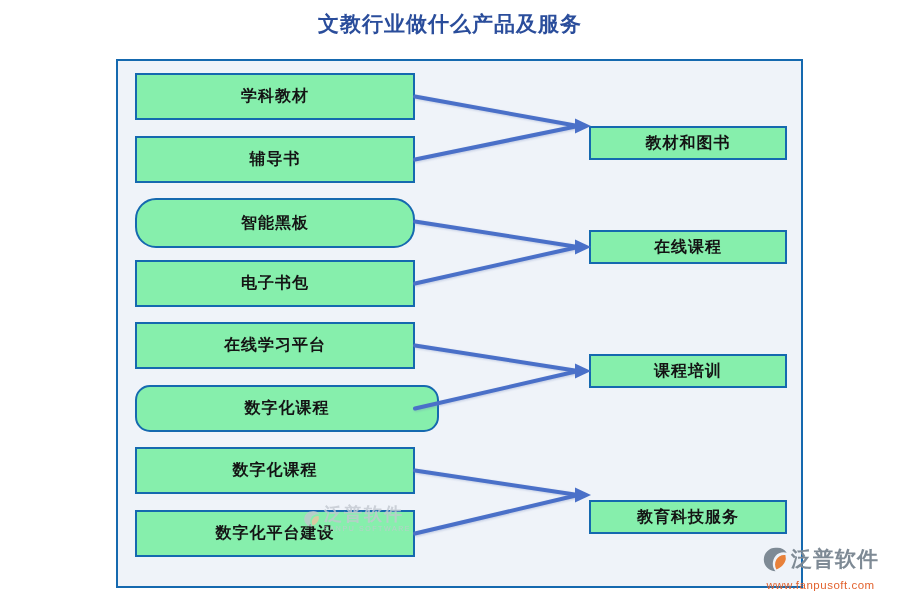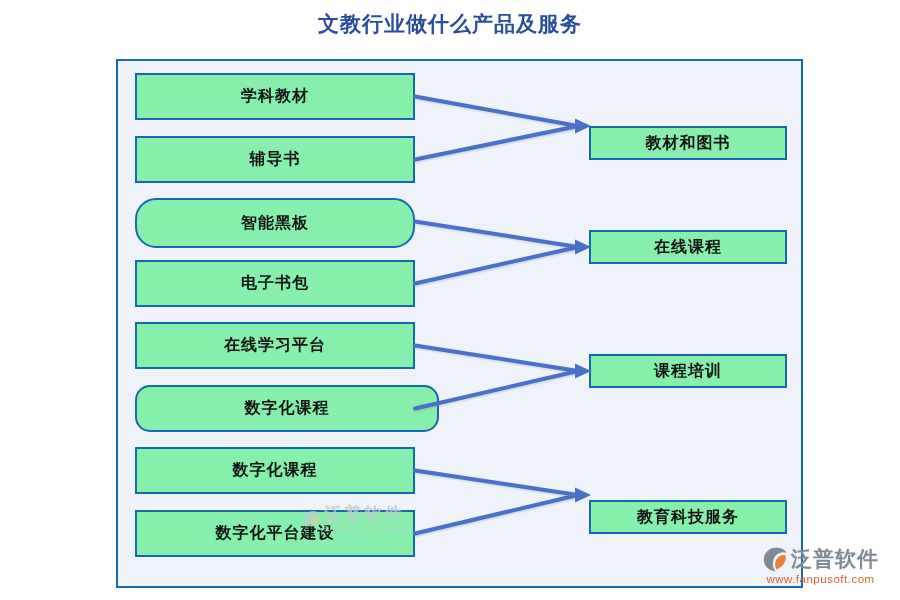--- a/index.html
+++ b/index.html
@@ -30,21 +30,21 @@
     position:absolute;left:303px;top:505px;z-index:4;
     display:flex;align-items:center;gap:3px;opacity:.8;
   }
   .wm-col{display:flex;flex-direction:column;line-height:1;}
   .wm-name{font-size:18px;font-weight:700;color:var(--wm-gray);letter-spacing:2px;}
   .wm-caption{font-size:7px;color:var(--wm-gray);letter-spacing:1.6px;margin-top:2px;
     font-family:"Liberation Sans", sans-serif;}
   .brand{position:absolute;left:762px;top:546px;z-index:6;line-height:1;}
   .brand-row{display:flex;align-items:center;gap:2px;}
   .brand-name{font-size:21px;font-weight:700;color:var(--brand-gray);letter-spacing:1px;}
-  .brand-url{font-size:11.5px;color:var(--url-orange);letter-spacing:.5px;margin-top:1px;
+  .brand-url{font-size:11.5px;color:var(--url-orange);letter-spacing:.5px;margin-top:7px;
     font-family:"Liberation Sans", sans-serif;text-align:center;}
 </style>
 </head>
 <body style="--title-color: #2a4d9b; --border-color: #1569af; --panel-bg: #eff3f9; --wm-gray: #c3c8d0; --brand-gray: #7e8a95; --url-orange: #e2622e;">
 
 <div class="page-title">文教行业做什么产品及服务</div>
 
 <div class="panel"></div>
 
 <div id="nodes">

